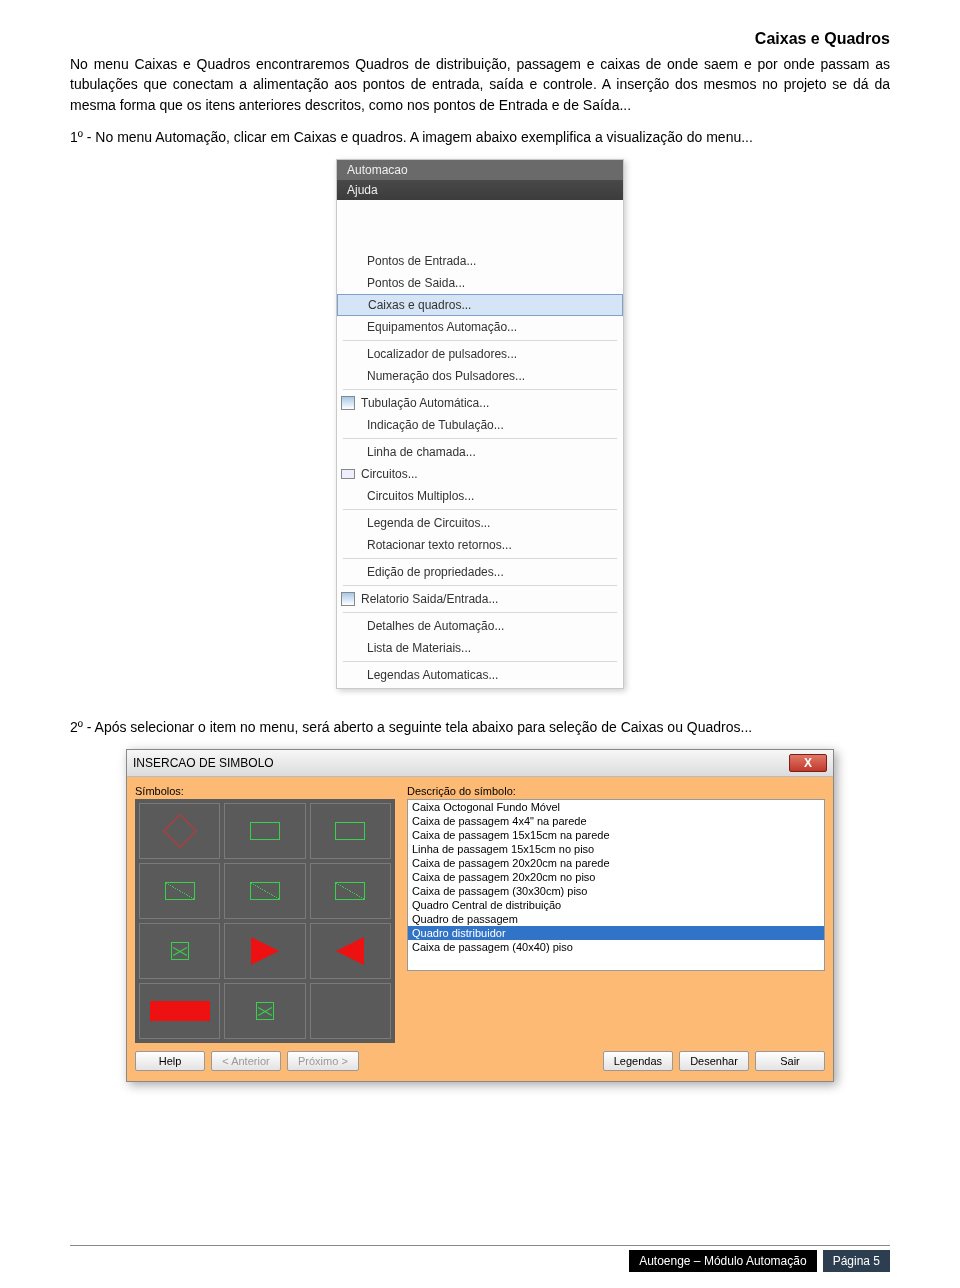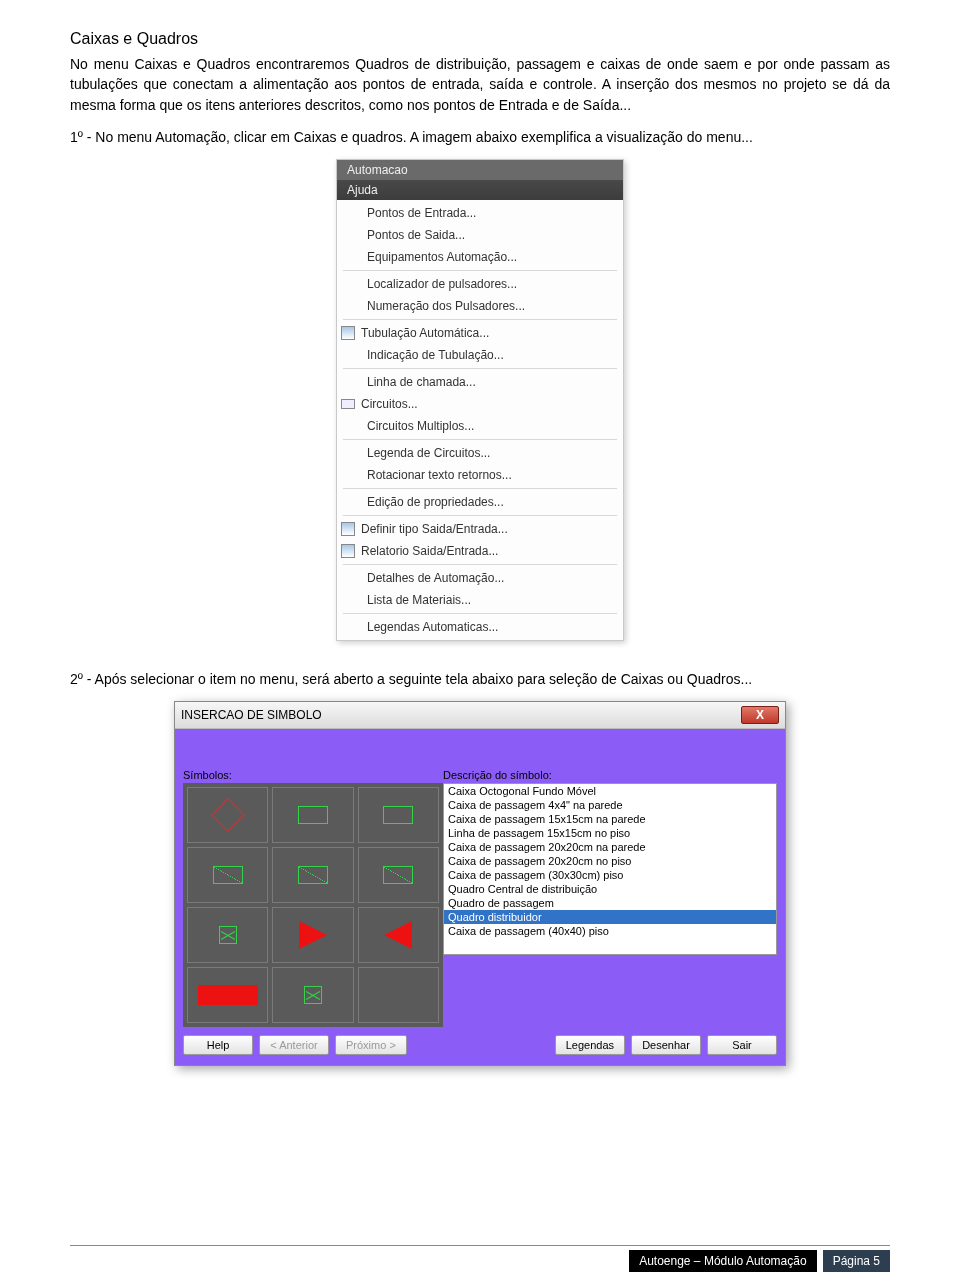--- a/index.html
+++ b/index.html
@@ -8,21 +8,21 @@
       background: #fff;
       width: 960px;
       margin: 0 auto;
       color: #000;
       font-size: 14px;
       position: relative;
       min-height: 1288px;
     }
     .page { padding: 30px 70px 0 70px; }
 
-    h2.title { font-size: 16px; font-weight: 400; margin-bottom: 6px; }
+    h2.title { font-size: 16px; font-weight: 700; margin-bottom: 6px; text-align: right; }
     p.body { font-size: 14px; line-height: 1.45; margin-bottom: 12px; text-align: justify; }
 
     
     .menu-shot {
       width: 288px;
       margin: 6px auto 28px auto;
       background: #fdfdfd;
       border: 1px solid #c9c9c9;
       box-shadow: 2px 2px 6px rgba(0,0,0,.2);
       font-size: 12px;
@@ -30,46 +30,46 @@
     }
     .menu-bar {
       background: linear-gradient(#555,#3c3c3c);
       color: #eee;
       display: flex;
       font-size: 12px;
       flex-direction: column;
     }
     .menu-bar span { padding: 3px 10px; }
     .menu-bar span.active { background: #6a6a6a; }
-    .menu-items { padding: 2px 0; }
+    .menu-items { padding: 2px 0; margin-top: 48px; }
     .menu-items .row {
       display: flex;
       align-items: center;
       padding: 2px 8px 2px 4px;
       height: 22px;
     }
     .menu-items .row.highlight { background: #d6e5f5; border: 1px solid #7da2ce; height: 22px; }
     .menu-items .sep { border-top: 1px solid #d8d8d8; margin: 2px 6px; }
     .menu-items .icn {
       display: inline-block;
       width: 20px; height: 16px;
       margin-right: 6px;
     }
     .menu-items .icn.ed { background: linear-gradient(#a5c8e8,#fff); border:1px solid #888; width:14px;height:14px;}
     .menu-items .icn.circ { border:1px solid #888; background:#eef; width:14px;height:10px;}
     .menu-items .lbl { flex: 1; }
 
     
     .dialog {
-      width: 612px;
+      width: 708px;
       margin: 10px auto 20px auto;
       border: 1px solid #888;
       box-shadow: 3px 3px 10px rgba(0,0,0,.35);
       font-size: 11px;
-      background: #8b5cf6;
+      background: #fdba74;
     }
     .dialog .titlebar {
       background: linear-gradient(#f7f7f7,#dcdcdc);
       border-bottom: 1px solid #bbb;
       padding: 4px 6px;
       display: flex;
       justify-content: space-between;
       align-items: center;
       font-size: 12px;
     }
@@ -78,21 +78,21 @@
       background: linear-gradient(#e07868,#c1392b);
       border: 1px solid #7a1f14;
       border-radius: 2px;
       color: #fff;
       font-weight: bold;
       text-align: center;
       line-height: 16px;
     }
     .dialog .content { padding: 8px; }
     .dialog .classline { margin-bottom: 2px; }
-    .dialog .cols { display: flex; gap: 0; margin-top: 32px; }
+    .dialog .cols { display: flex; gap: 12px; }
     .symbols-panel {
       background: #5a5a5a;
       width: 260px;
       padding: 4px;
       display: grid;
       grid-template-columns: repeat(3, 1fr);
       grid-auto-rows: 56px;
       gap: 4px;
     }
     .sym { border: 1px solid #7a7a7a; background:#5a5a5a; position:relative; display:flex;align-items:center;justify-content:center;}
@@ -166,20 +166,24 @@
     </div>
     <div class="menu-items" id="menu-items">
         <div class="row">
           <span class="icn " style="visibility: hidden;"></span>
           <span class="lbl">Pontos de Entrada...</span>
         </div>
         <div class="row">
           <span class="icn " style="visibility: hidden;"></span>
           <span class="lbl">Pontos de Saida...</span>
         </div>
+        <div class="row highlight">
+          <span class="icn " style="visibility: hidden;"></span>
+          <span class="lbl">Caixas e quadros...</span>
+        </div>
         <div class="row">
           <span class="icn " style="visibility: hidden;"></span>
           <span class="lbl">Equipamentos Automação...</span>
         </div>
         <div class="sep"></div>
         <div class="row">
           <span class="icn " style="visibility: hidden;"></span>
           <span class="lbl">Localizador de pulsadores...</span>
         </div>
         <div class="row">
@@ -216,24 +220,20 @@
         <div class="row">
           <span class="icn " style="visibility: hidden;"></span>
           <span class="lbl">Rotacionar texto retornos...</span>
         </div>
         <div class="sep"></div>
         <div class="row">
           <span class="icn " style="visibility: hidden;"></span>
           <span class="lbl">Edição de propriedades...</span>
         </div>
         <div class="sep"></div>
-        <div class="row">
-          <span class="icn ed"></span>
-          <span class="lbl">Definir tipo Saida/Entrada...</span>
-        </div>
         <div class="row">
           <span class="icn ed"></span>
           <span class="lbl">Relatorio Saida/Entrada...</span>
         </div>
         <div class="sep"></div>
         <div class="row">
           <span class="icn " style="visibility: hidden;"></span>
           <span class="lbl">Detalhes de Automação...</span>
         </div>
         <div class="row">

